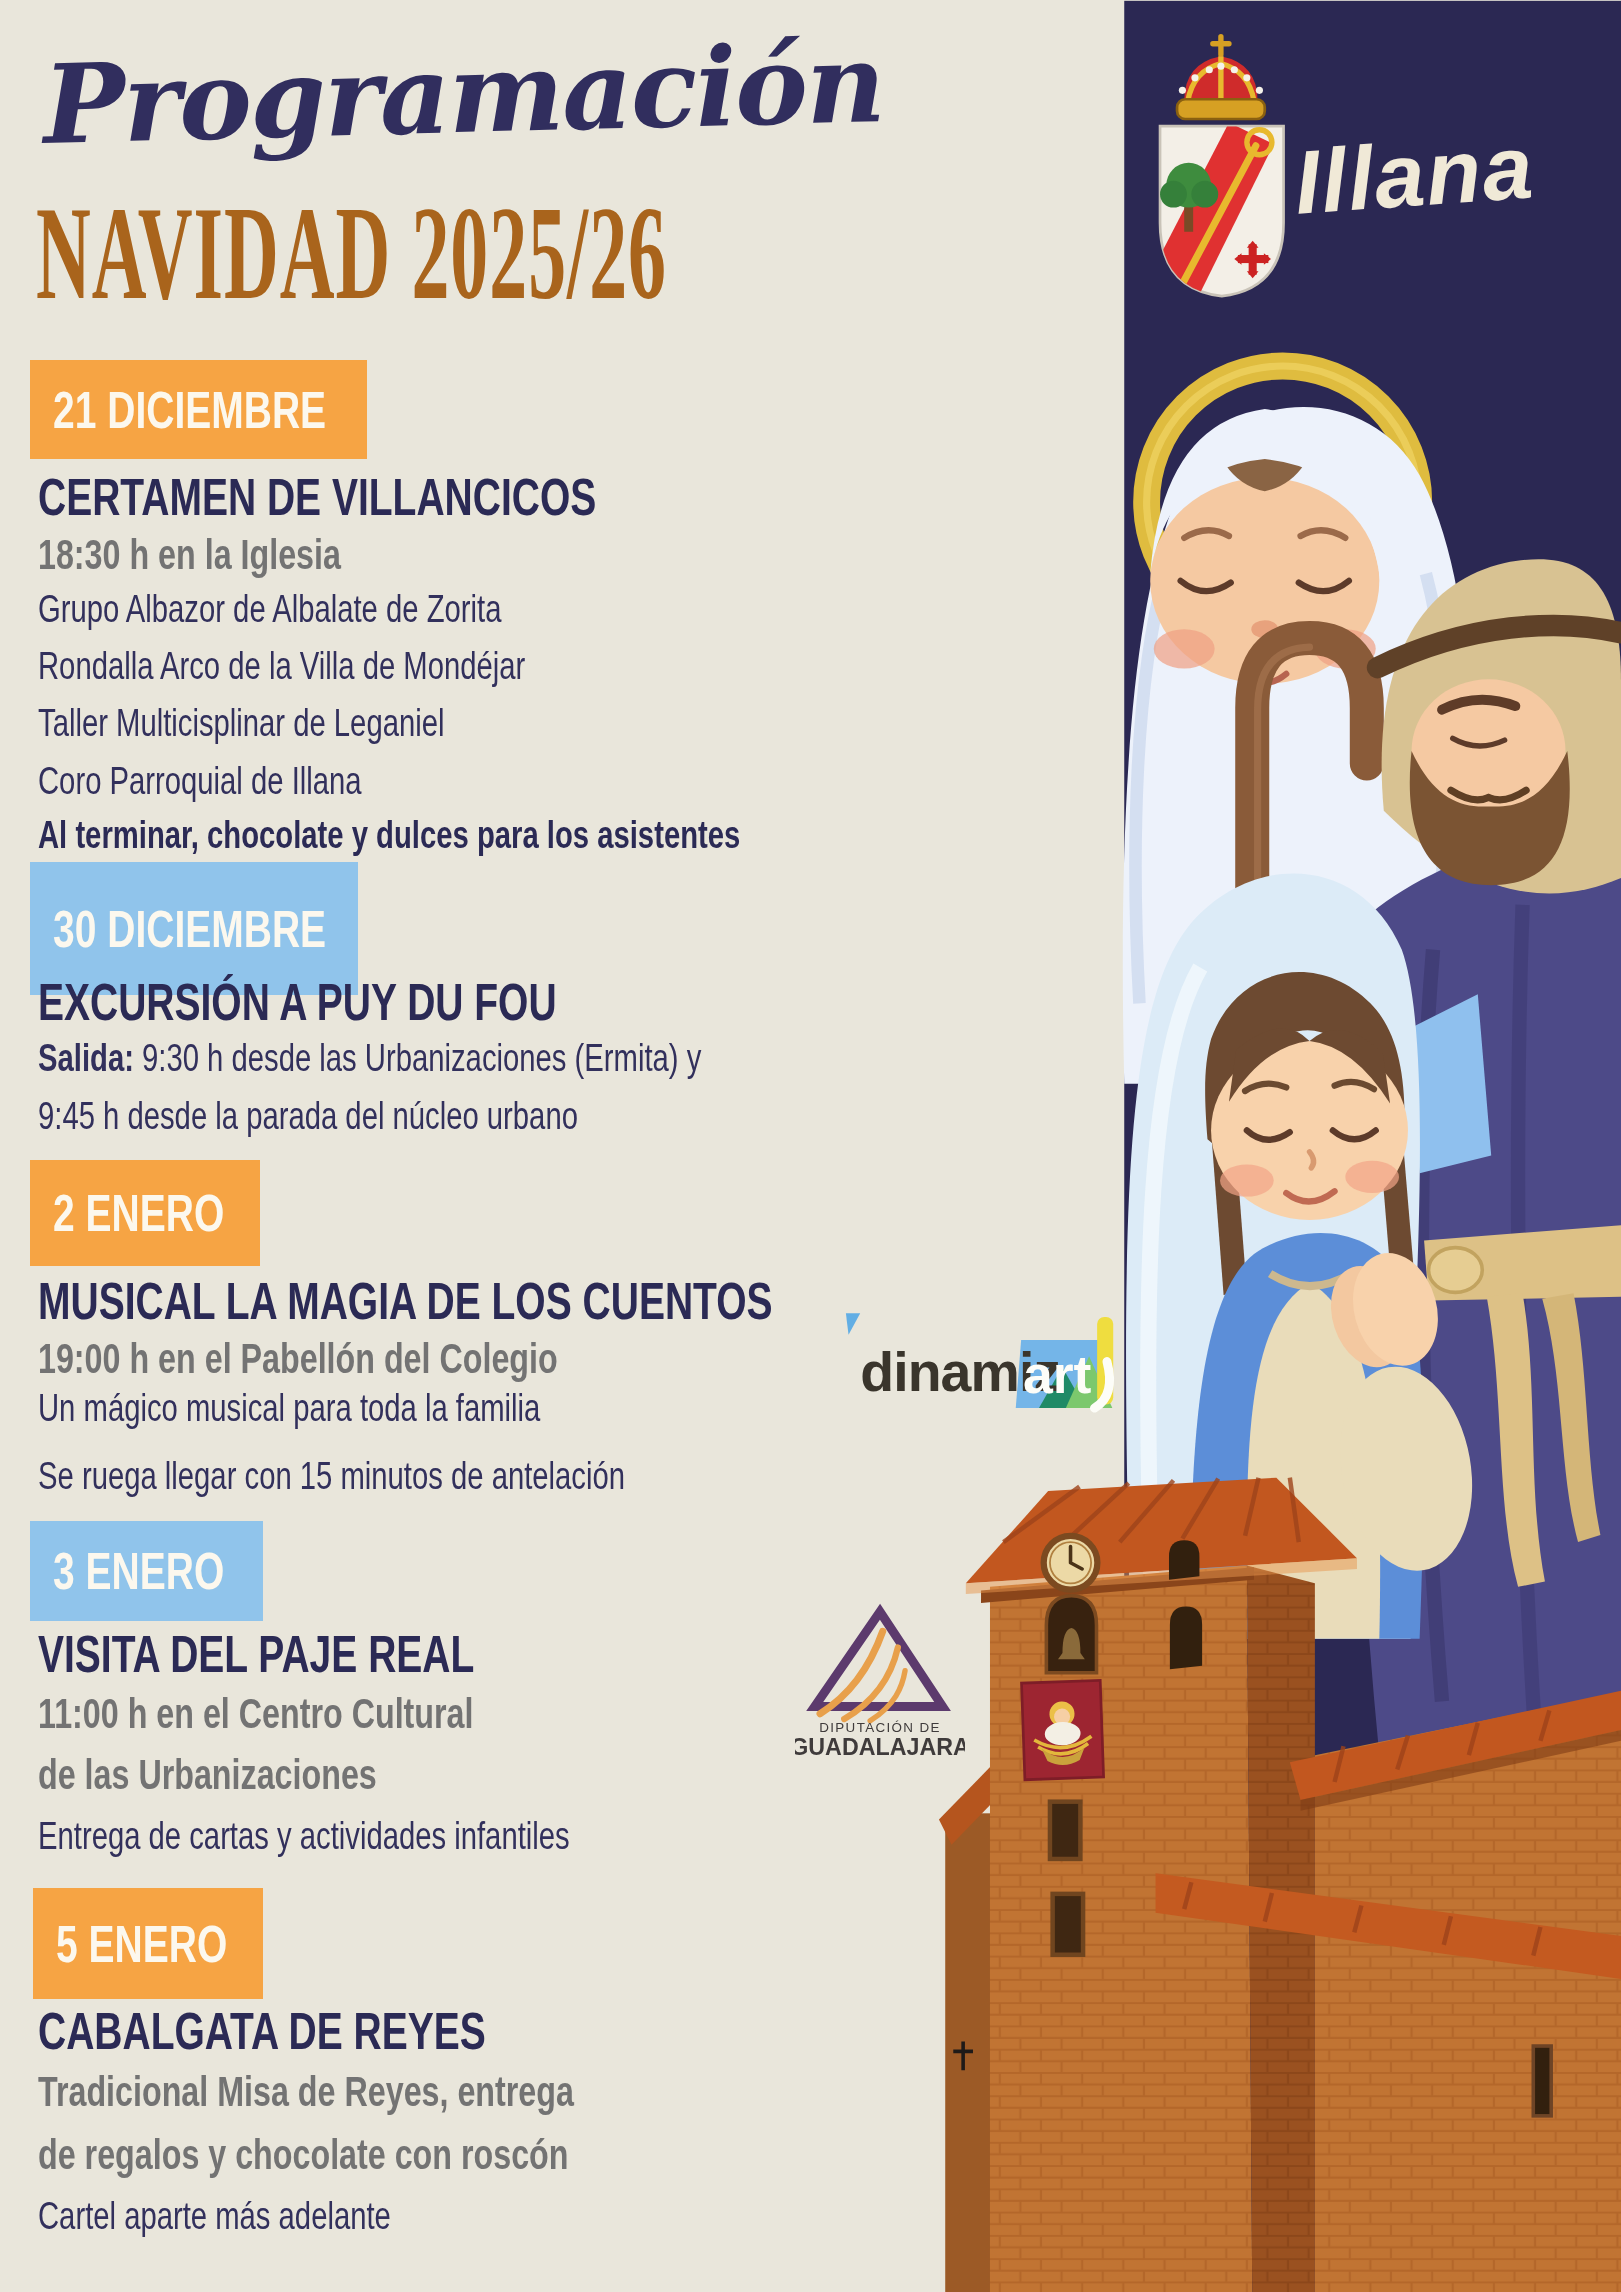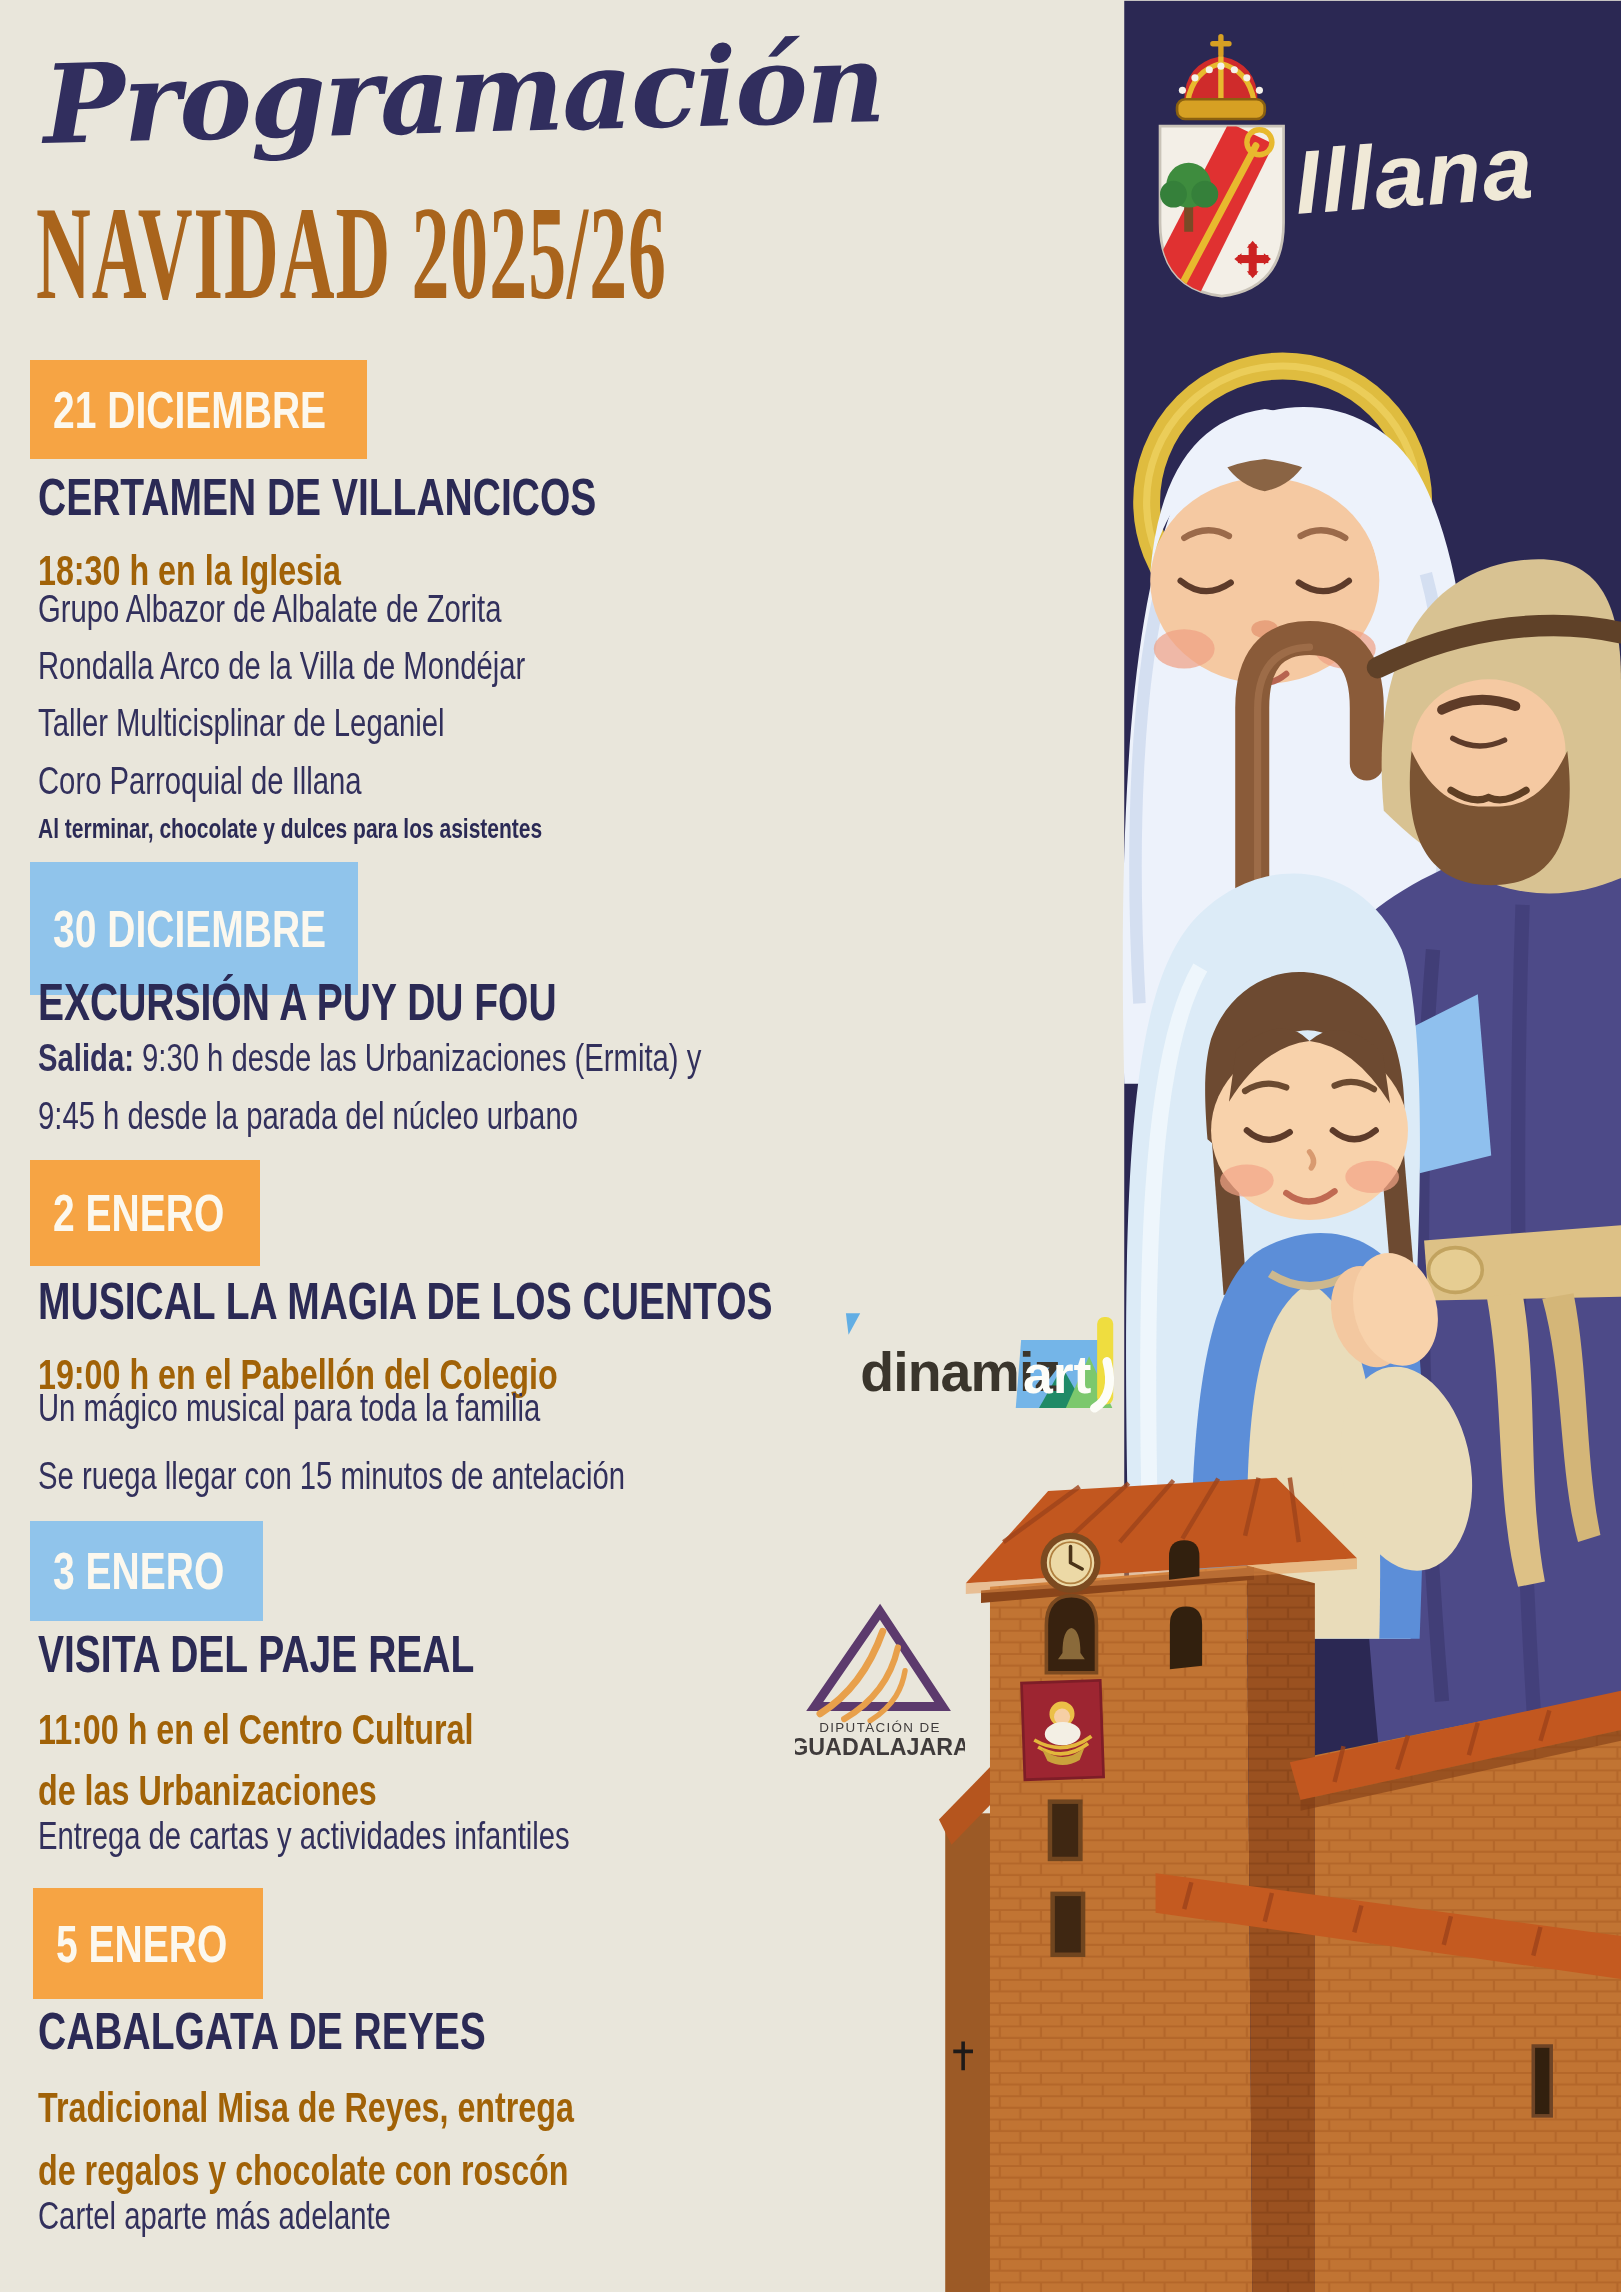--- a/index.html
+++ b/index.html
@@ -22,23 +22,23 @@
     font-size:133px;color:#a9641c;white-space:nowrap;
   }
   .main-title .squeeze{display:inline-block;transform:scaleX(.57);transform-origin:0 50%;letter-spacing:1.8px;}
   .badge{
     position:absolute;display:flex;align-items:center;
     padding-left:23px;color:#fcf8ee;font-weight:bold;font-size:52px;white-space:nowrap;
   }
   .badge.orange{background:#f6a444;}
   .badge.blue{background:#90c4eb;}
   .ev-title{position:absolute;left:38px;color:#2b2a55;font-weight:bold;font-size:52px;white-space:nowrap;}
-  .ev-sub{position:absolute;left:38px;color:#a16207;font-weight:bold;font-size:43px;white-space:nowrap;margin-top:16px;}
+  .ev-sub{position:absolute;left:38px;color:#737373;font-weight:bold;font-size:43px;white-space:nowrap;}
   .ev-line{position:absolute;left:38px;color:#32305c;font-weight:400;font-size:39px;white-space:nowrap;}
-  .ev-note{position:absolute;left:38px;color:#2b2a55;font-weight:bold;font-size:28px;white-space:nowrap;}
+  .ev-note{position:absolute;left:38px;color:#2b2a55;font-weight:bold;font-size:39px;white-space:nowrap;}
   .lead{font-weight:bold;}
   svg text{font-family:"Liberation Sans",sans-serif;}
 </style>
 </head>
 <body>
 
 <svg class="abs" style="left:896px;top:0;" width="725" height="2293" viewBox="1000 0 810 2560">
   <defs>
     <pattern id="brick" width="46" height="26" patternUnits="userSpaceOnUse">
       <rect width="46" height="26" fill="#c17433"></rect>

